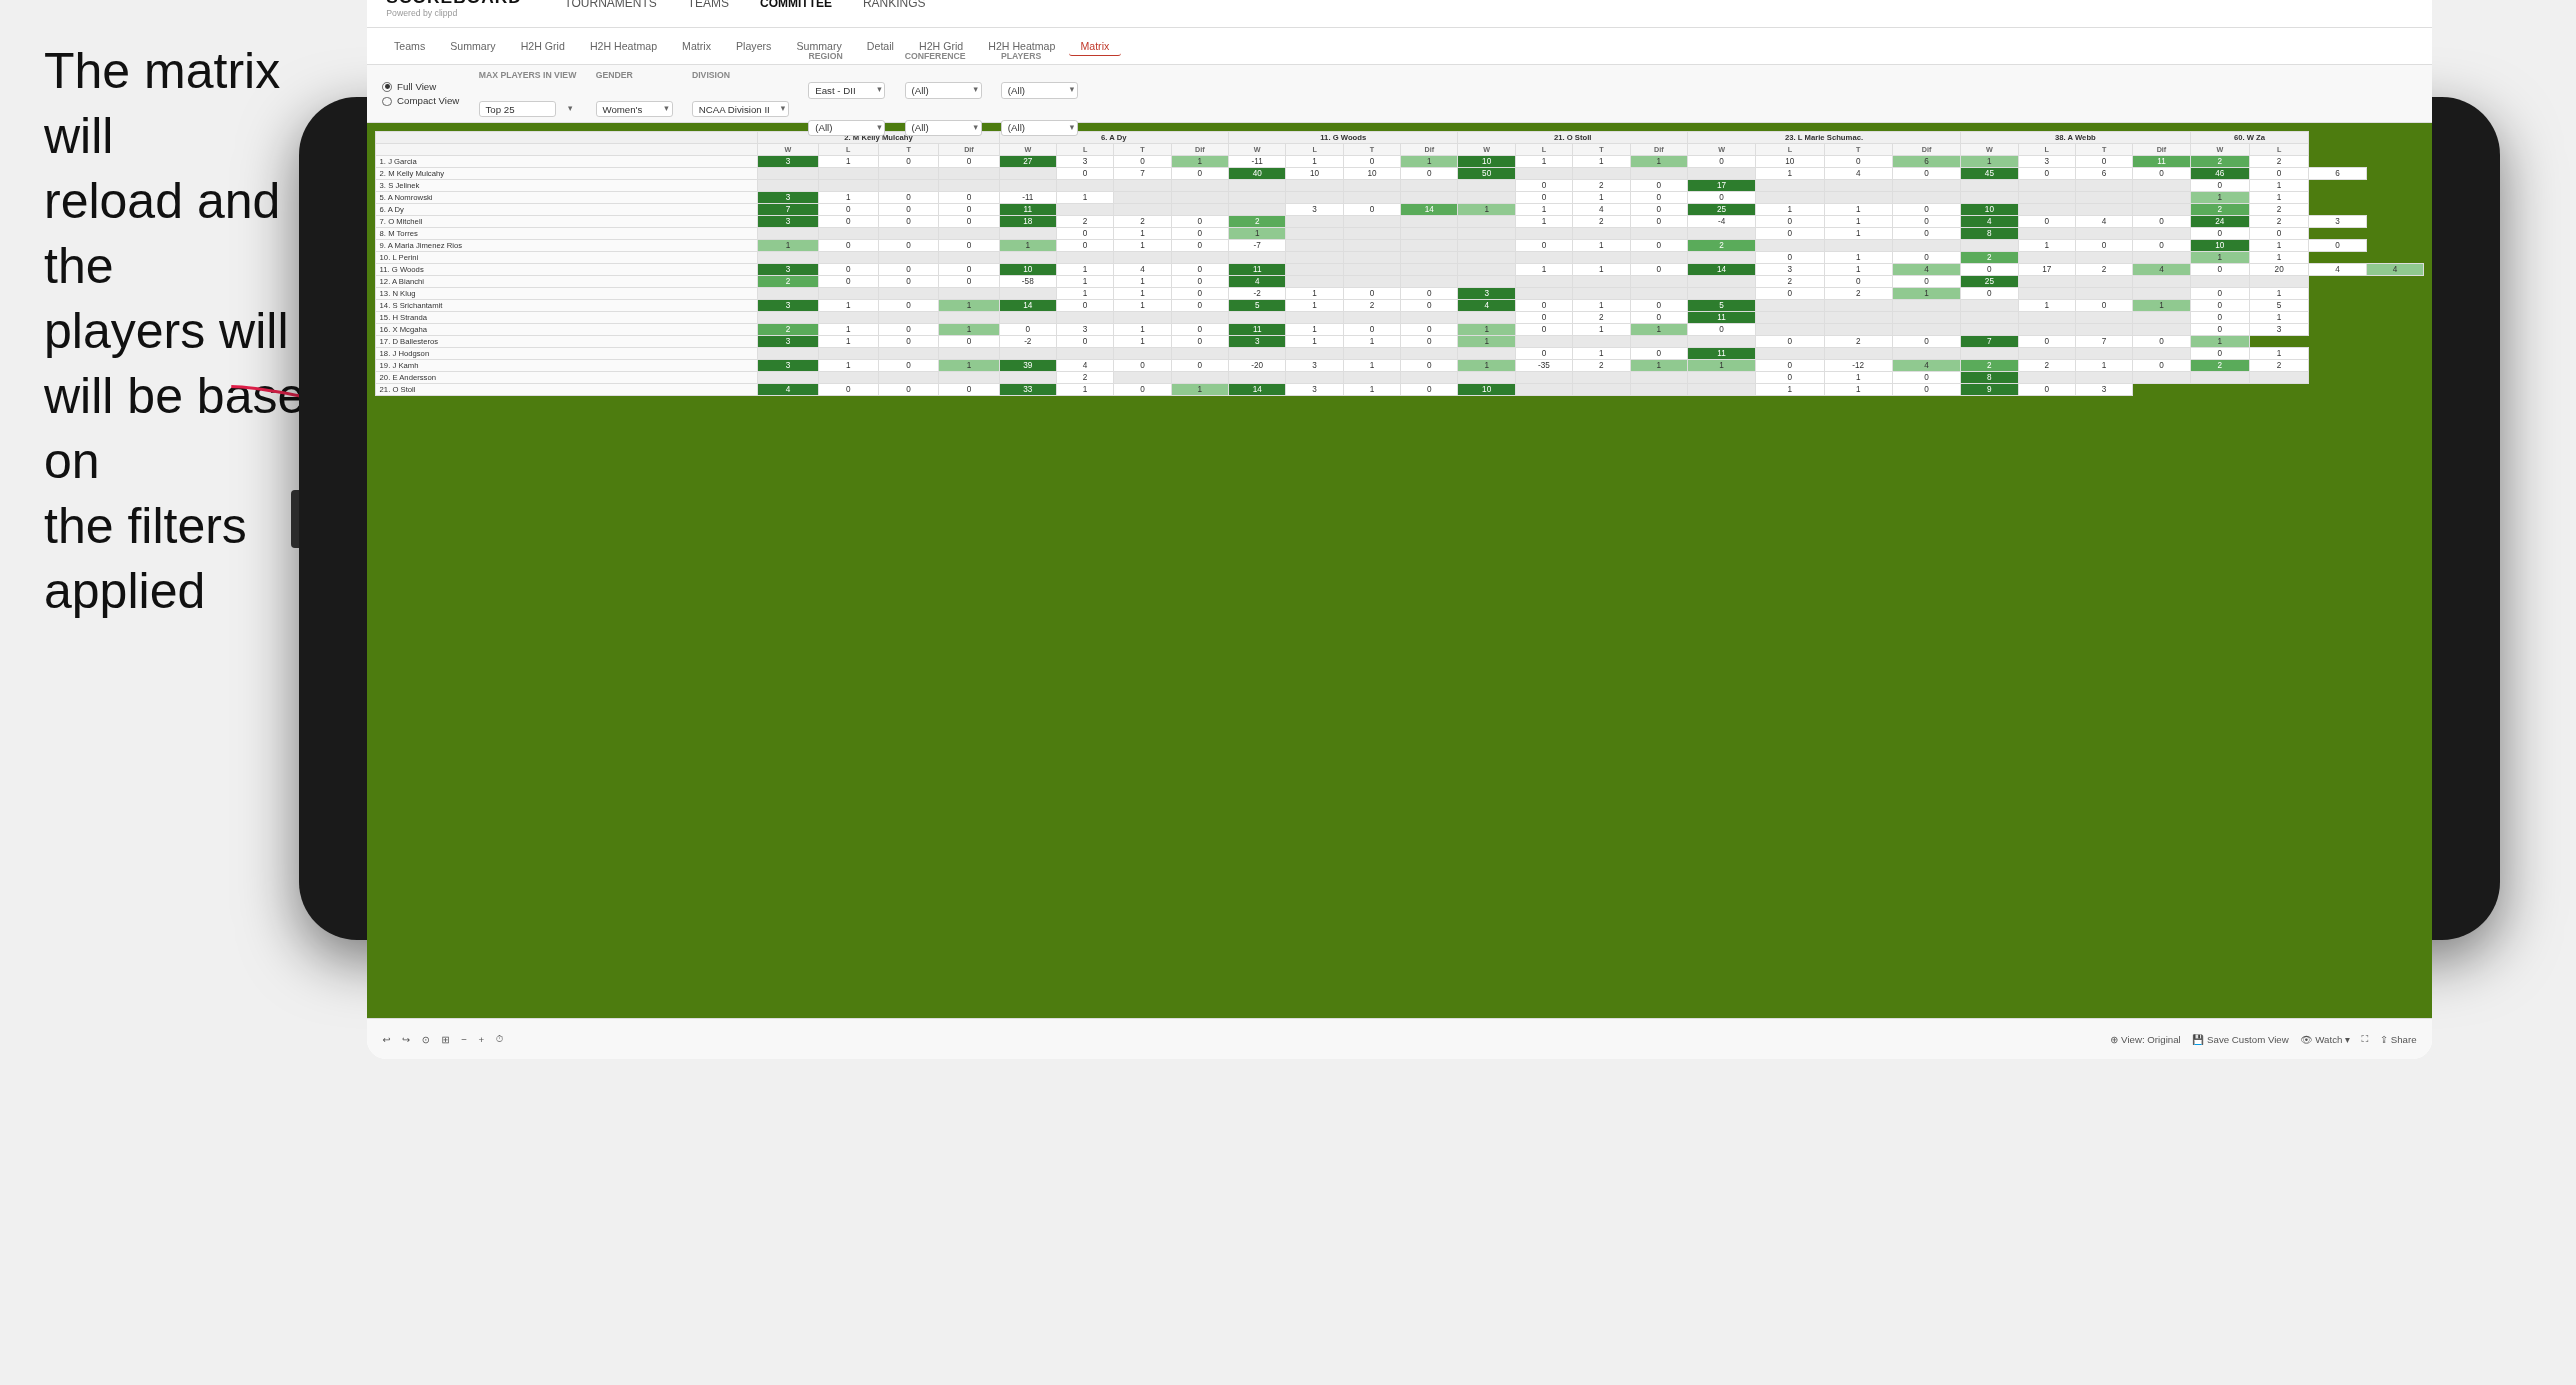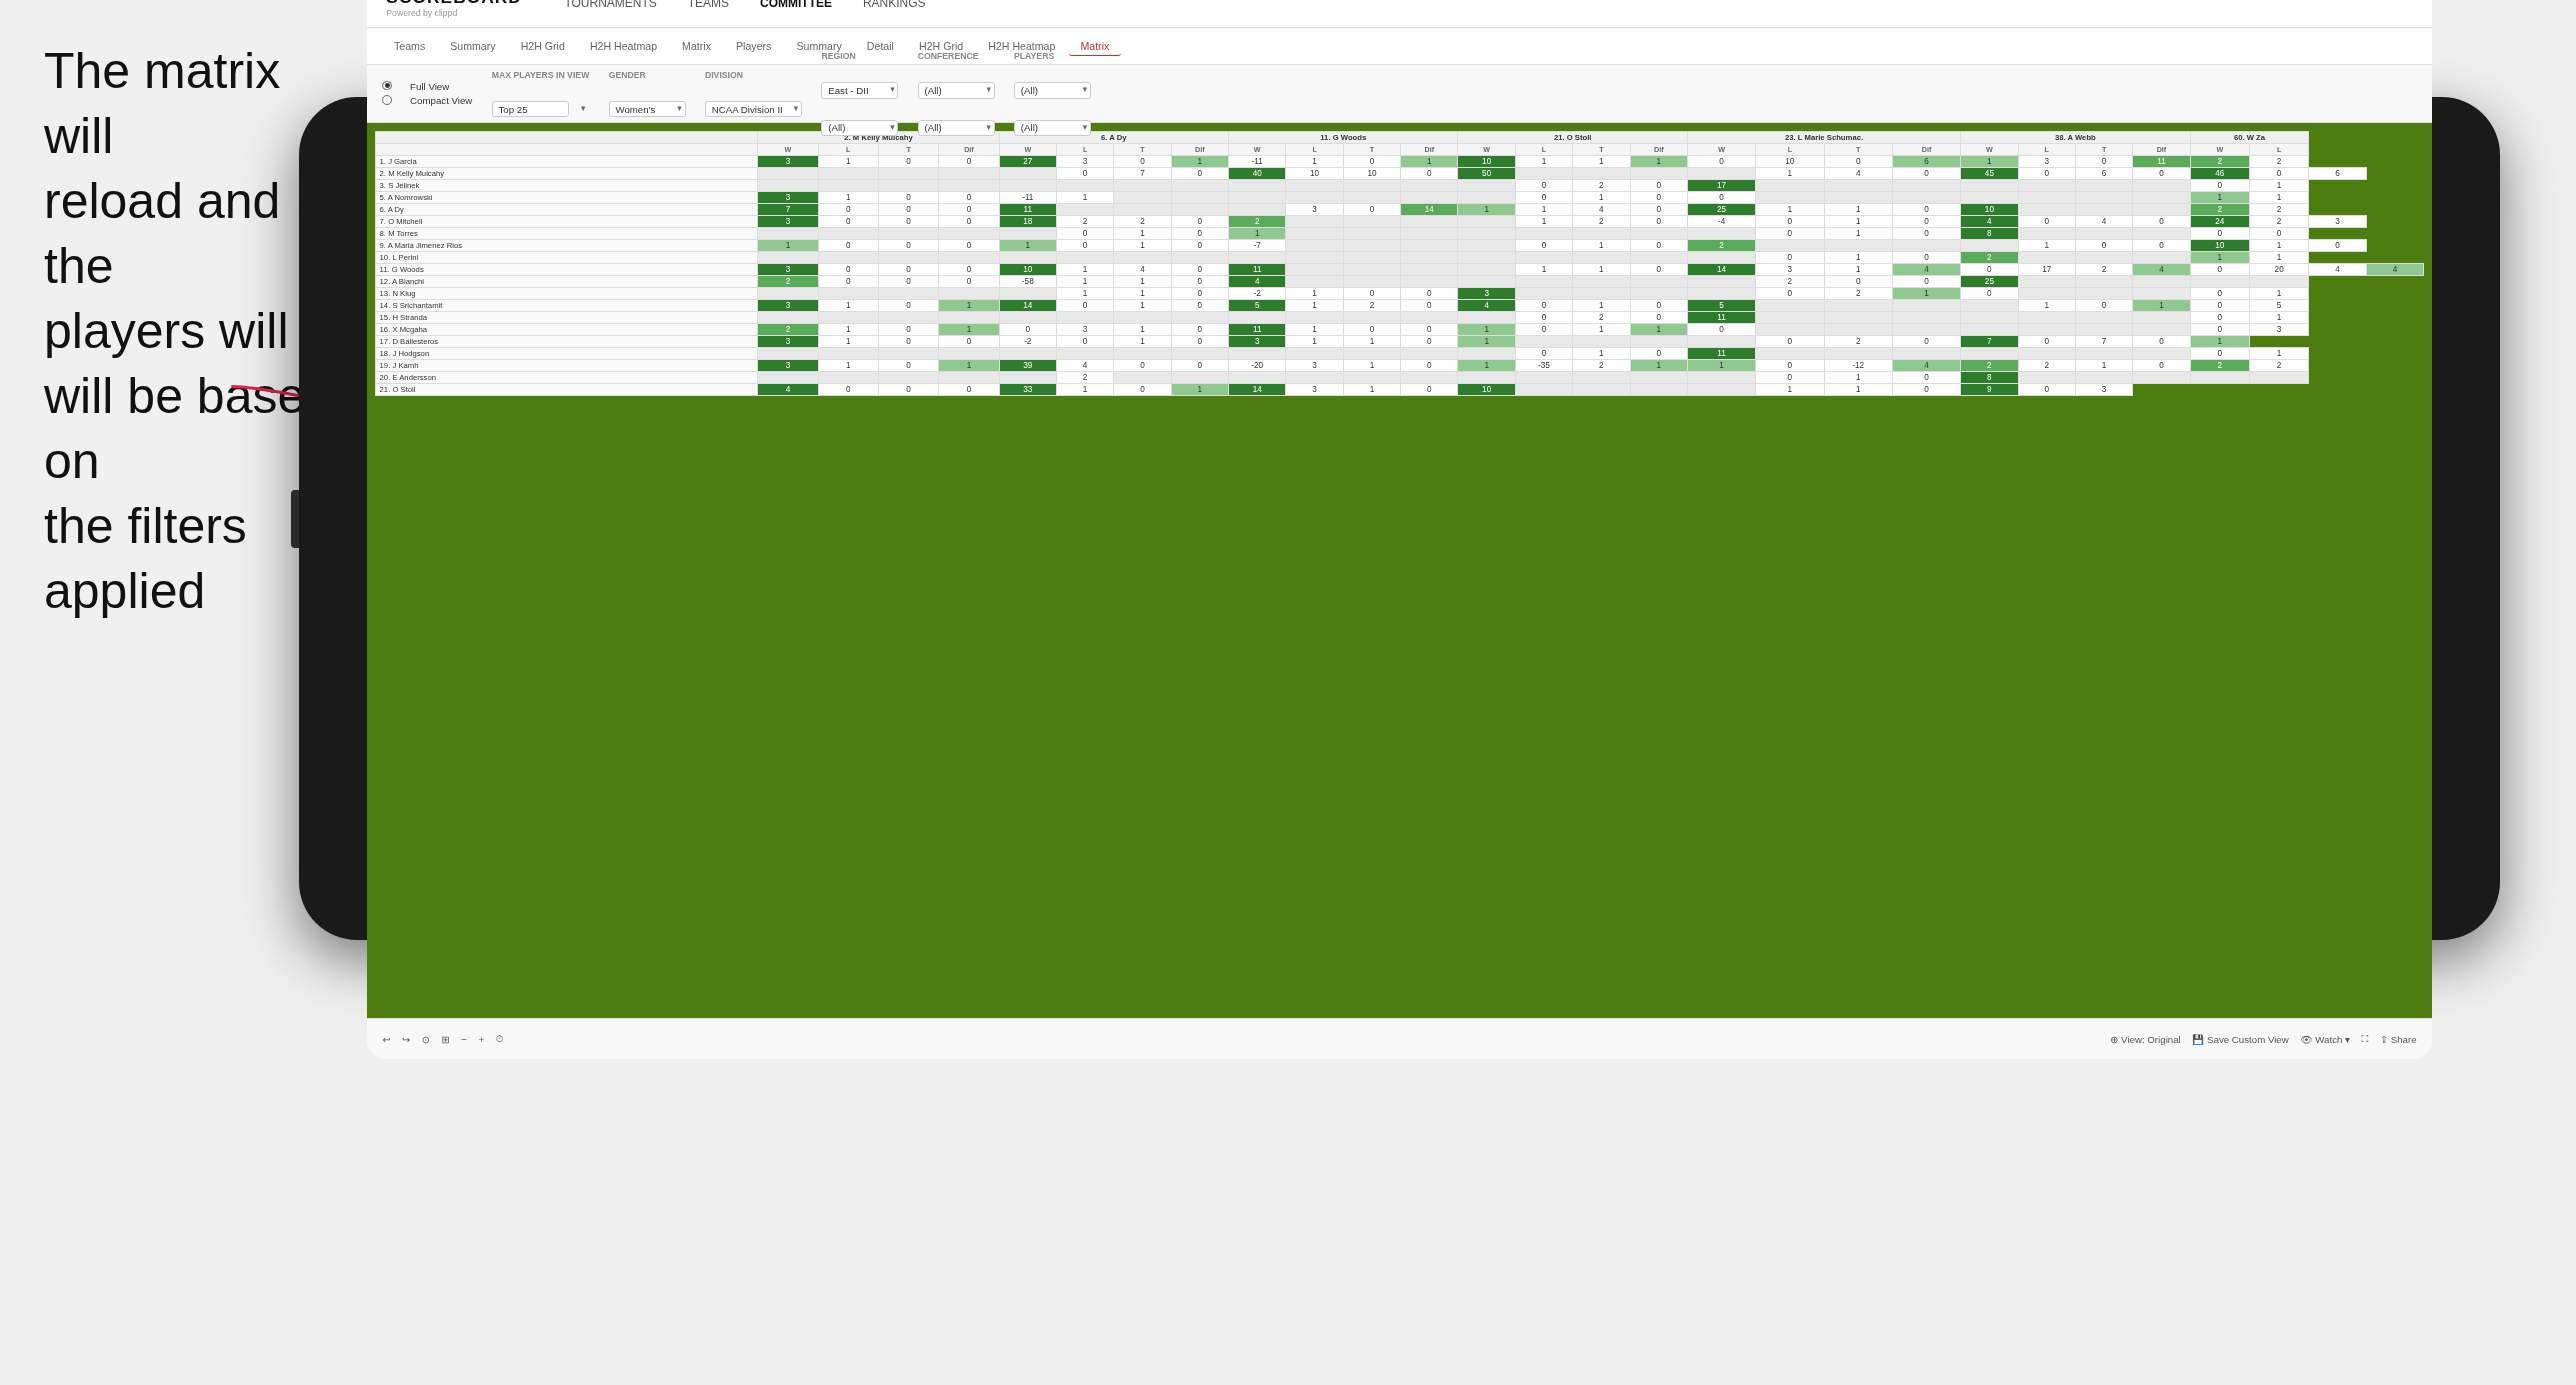--- a/index.html
+++ b/index.html
@@ -143,22 +143,22 @@
     }
 
     .view-options {
       display: flex;
       flex-direction: column;
       gap: 3.9px;
     }
 
     .radio-option {
       display: flex;
-      align-items: flex-start;
-      gap: 18px;
+      align-items: flex-end;
+      gap: 5px;
       font-size: 9.7px;
       color: #333;
     }
 
     .radio-circle {
       width: 9.7px;
       height: 9.7px;
       border-radius: 50%;
       border: 1.4px solid #666;
       display: flex;

